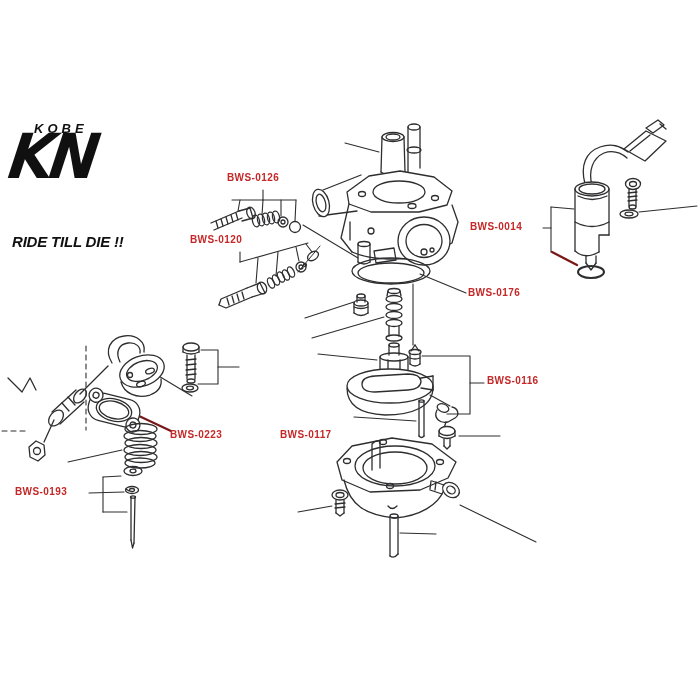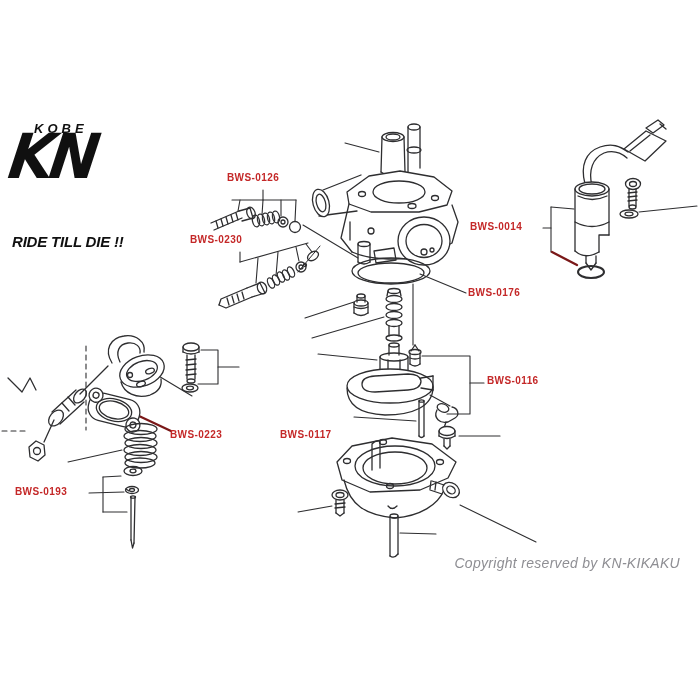--- a/index.html
+++ b/index.html
@@ -428,23 +428,22 @@
     </g>
   </svg>
 
   <div class="logo">
     <div class="kobe">KOBE</div>
     <div class="kn">KN</div>
     <div class="tagline">RIDE TILL DIE !!</div>
   </div>
 
   <div class="part-label" style="left:227px; top:172px;">BWS-0126</div>
-  <div class="part-label" style="left:190px; top:234px;">BWS-0230</div>
+  <div class="part-label" style="left:190px; top:234px;">BWS-0120</div>
   <div class="part-label" style="left:470px; top:221px;">BWS-0014</div>
   <div class="part-label" style="left:468px; top:287px;">BWS-0176</div>
   <div class="part-label" style="left:487px; top:375px;">BWS-0116</div>
   <div class="part-label" style="left:280px; top:409px;margin-top:20px;">BWS-0117</div>
   <div class="part-label" style="left:170px; top:429px;">BWS-0223</div>
   <div class="part-label" style="left:15px;  top:486px;">BWS-0193</div>
 
-  <div class="copyright">Copyright reserved by KN-KIKAKU</div>
 
 </div>
 
 </body></html>

